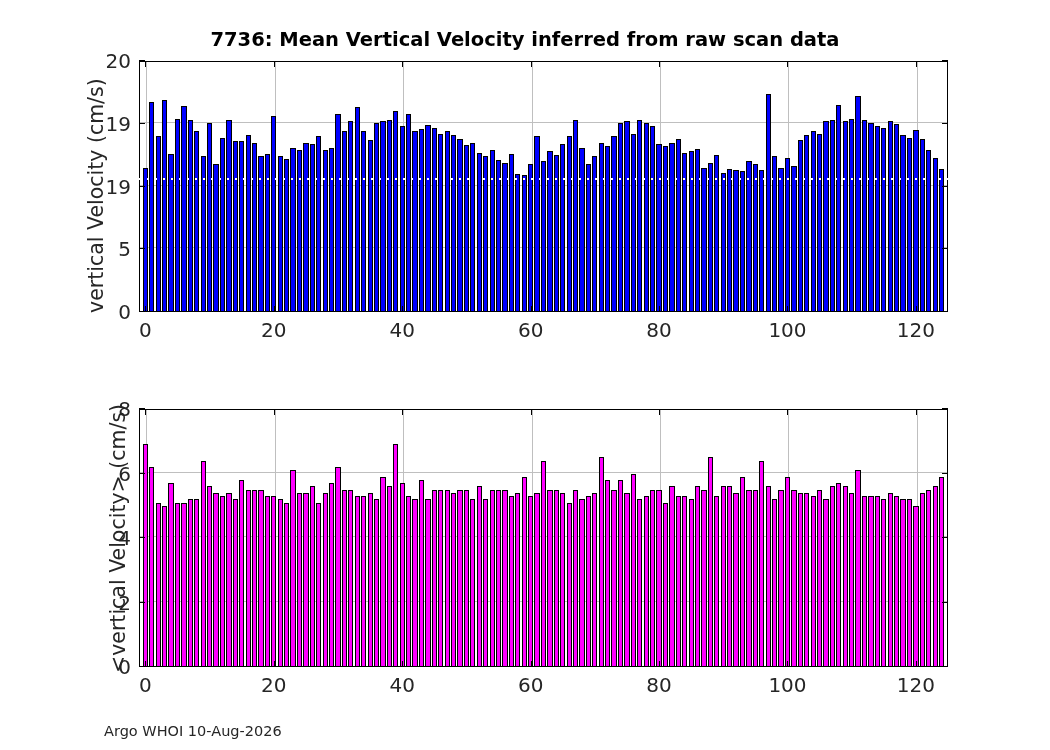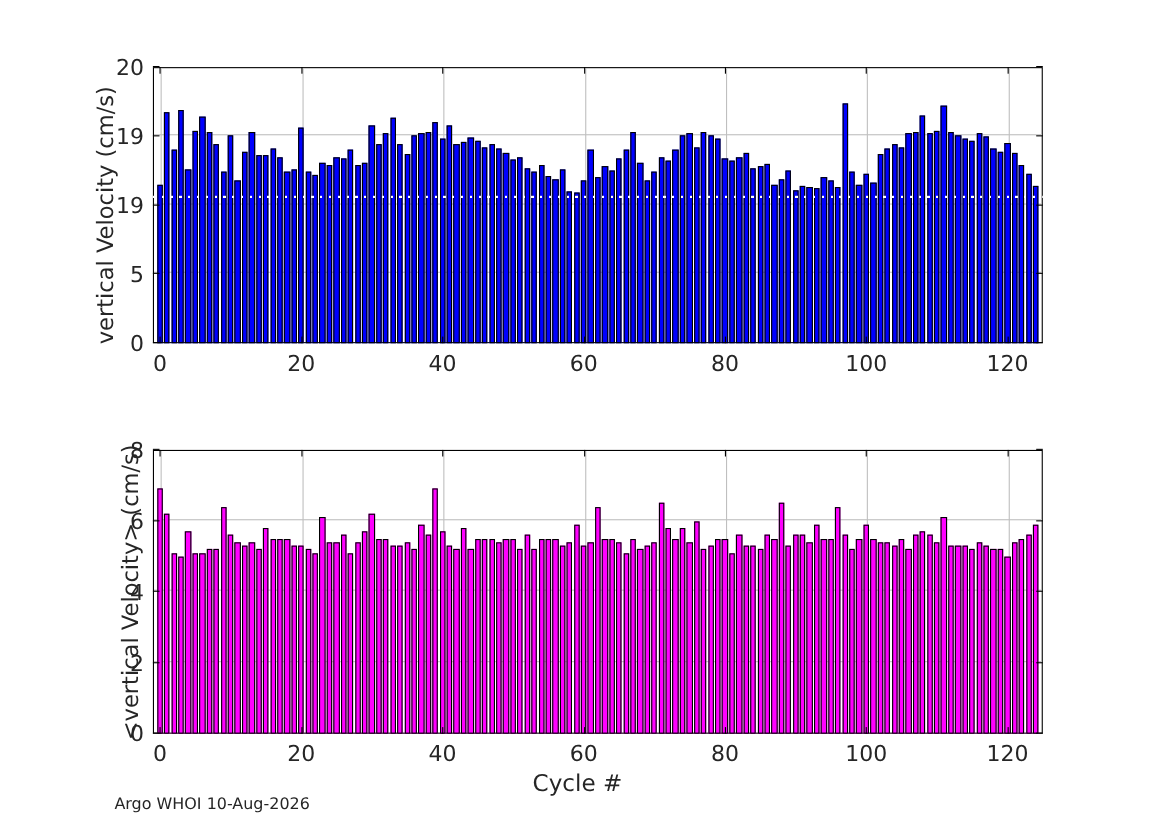--- a/index.html
+++ b/index.html
@@ -58,20 +58,21 @@
 
   #xlabel{position:absolute;left:0;top:700px;width:1050px;text-align:center;
     font-size:21px;color:#262626;}
   #footer{position:absolute;left:104px;top:723px;font-size:14.5px;color:#262626;}
 </style>
 </head>
 <body>
 
 <div class="figure">
 
+  <div class="title" id="title-top">7736: Mean Vertical Velocity inferred from raw scan data</div>
 
   <div class="ylabel" id="ylabel-top">vertical Velocity (cm/s)</div>
 
   <div class="panel" id="panel-top">
     <div class="plotbox">
         <div class="gridv" style="left: 6.42063px;"></div>
         <div class="gridv" style="left: 134.833px;"></div>
         <div class="gridv" style="left: 263.246px;"></div>
         <div class="gridv" style="left: 391.659px;"></div>
         <div class="gridv" style="left: 520.071px;"></div>
@@ -431,16 +432,15 @@
       <div class="xticklabel" style="left: 915.897px; top: 673px;">120</div>
     </div>
   <div id="ticklabels-bottom-y">
       <div class="yticklabel" style="left: 91px; width: 40px; top: 667px;">0</div>
       <div class="yticklabel" style="left: 91px; width: 40px; top: 602.5px;">2</div>
       <div class="yticklabel" style="left: 91px; width: 40px; top: 538px;">4</div>
       <div class="yticklabel" style="left: 91px; width: 40px; top: 473.5px;">6</div>
       <div class="yticklabel" style="left: 91px; width: 40px; top: 409px;">8</div>
     </div>
 
-  <div id="xlabel">Cycle #</div>
   <div id="footer">Argo WHOI 10-Aug-2026</div>
 
 </div>
 
 </body></html>

